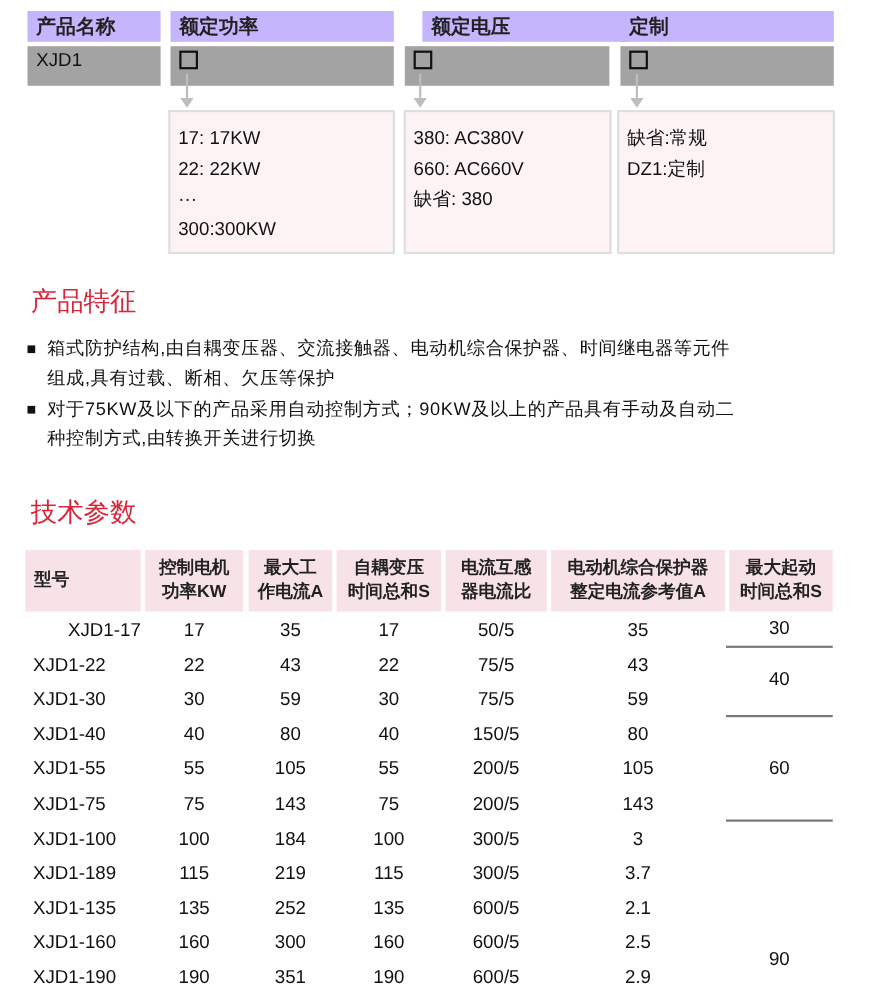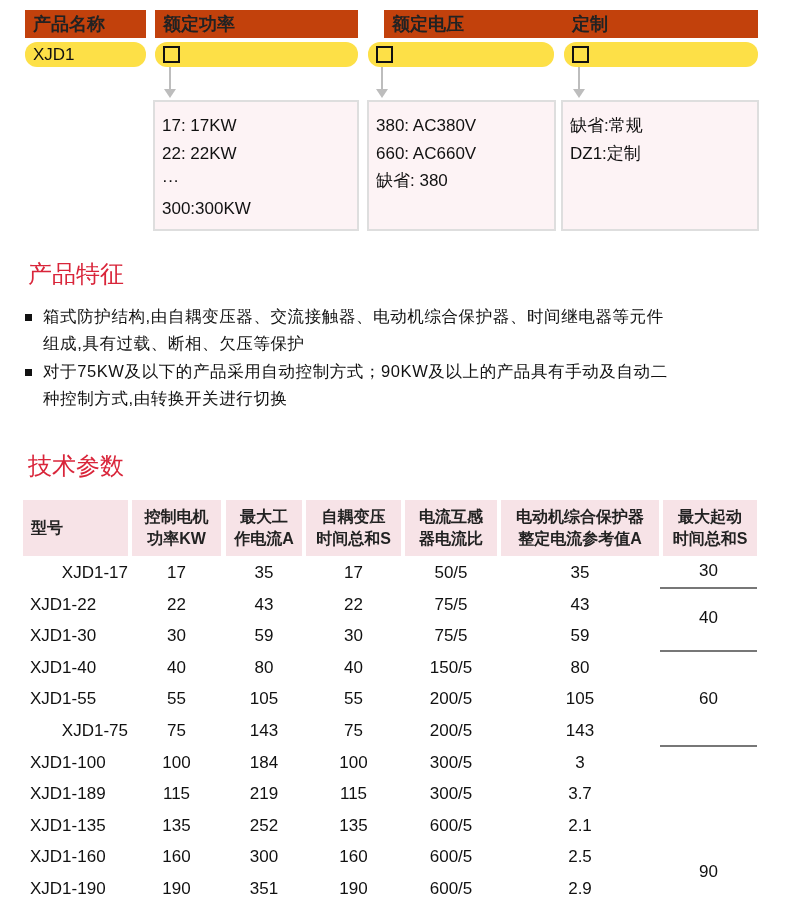--- a/index.html
+++ b/index.html
@@ -1,22 +1,22 @@
 <!DOCTYPE html>
 <html><head>
 <meta charset="utf-8">
 <style>
   html, body { margin:0; padding:0; background:#ffffff; }
   body { width:790px; height:900px; position:relative; overflow:hidden;
          font-family:"Liberation Sans","DejaVu Sans",sans-serif; color:#111; }
   .abs { position:absolute; }
-  .hdr { background:#c2410c; height:28px; top:10px; font-size:18px; font-weight:bold;
+  .hdr { background:#c4b5fd; height:28px; top:10px; font-size:18px; font-weight:bold;
          line-height:28px; padding-left:8px; box-sizing:border-box; color:#222; }
-  .gray { background:#fde047; height:25px; top:42px; font-size:17px; line-height:25px;
-          padding-left:8px; box-sizing:border-box; color:#111;border-radius:12px; }
+  .gray { background:#a3a3a3; height:36px; top:42px; font-size:17px; line-height:25px;
+          padding-left:8px; box-sizing:border-box; color:#111; }
   .sq { display:inline-block; width:13px; height:13px; border:2px solid #111; vertical-align:middle; margin-top:-3px; }
   .arrow-line { width:2px; background:#bdbdbd; top:67px; height:24px; }
   .arrow-head { width:0; height:0; border-left:6px solid transparent; border-right:6px solid transparent;
                 border-top:9px solid #bdbdbd; top:89px; }
   .box { top:100px; height:131px; background:#fdf3f5; border:2px solid #dedede; box-sizing:border-box;
          padding:10px 0 0 7px; font-size:17px; line-height:27.5px; }
   .box div { white-space:nowrap; }
   .sec-title { color:#d9253a; font-size:24px; left:28px; }
   .bullet-line { font-size:16.5px; left:43px; letter-spacing:0.6px; white-space:nowrap; }
   .bullet { left:25px; width:7px; height:7px; background:#111; }
@@ -152,21 +152,21 @@
     </div>
     <div>
       <div class="abs cell left" style="left: 23px; width: 105px; top: 683.4px;">XJD1-55</div>
       <div class="abs cell" style="left: 132px; width: 89px; top: 683.4px;">55</div>
       <div class="abs cell" style="left: 226px; width: 76px; top: 683.4px;">105</div>
       <div class="abs cell" style="left: 306px; width: 95px; top: 683.4px;">55</div>
       <div class="abs cell" style="left: 405px; width: 92px; top: 683.4px;">200/5</div>
       <div class="abs cell" style="left: 501px; width: 158px; top: 683.4px;">105</div>
     </div>
     <div>
-      <div class="abs cell left" style="left: 23px; width: 105px; top: 715px; text-align: right;">XJD1-75</div>
+      <div class="abs cell left" style="left: 23px; width: 105px; top: 715px;">XJD1-75</div>
       <div class="abs cell" style="left: 132px; width: 89px; top: 715px;">75</div>
       <div class="abs cell" style="left: 226px; width: 76px; top: 715px;">143</div>
       <div class="abs cell" style="left: 306px; width: 95px; top: 715px;">75</div>
       <div class="abs cell" style="left: 405px; width: 92px; top: 715px;">200/5</div>
       <div class="abs cell" style="left: 501px; width: 158px; top: 715px;">143</div>
     </div>
     <div>
       <div class="abs cell left" style="left: 23px; width: 105px; top: 746.6px;">XJD1-100</div>
       <div class="abs cell" style="left: 132px; width: 89px; top: 746.6px;">100</div>
       <div class="abs cell" style="left: 226px; width: 76px; top: 746.6px;">184</div>

